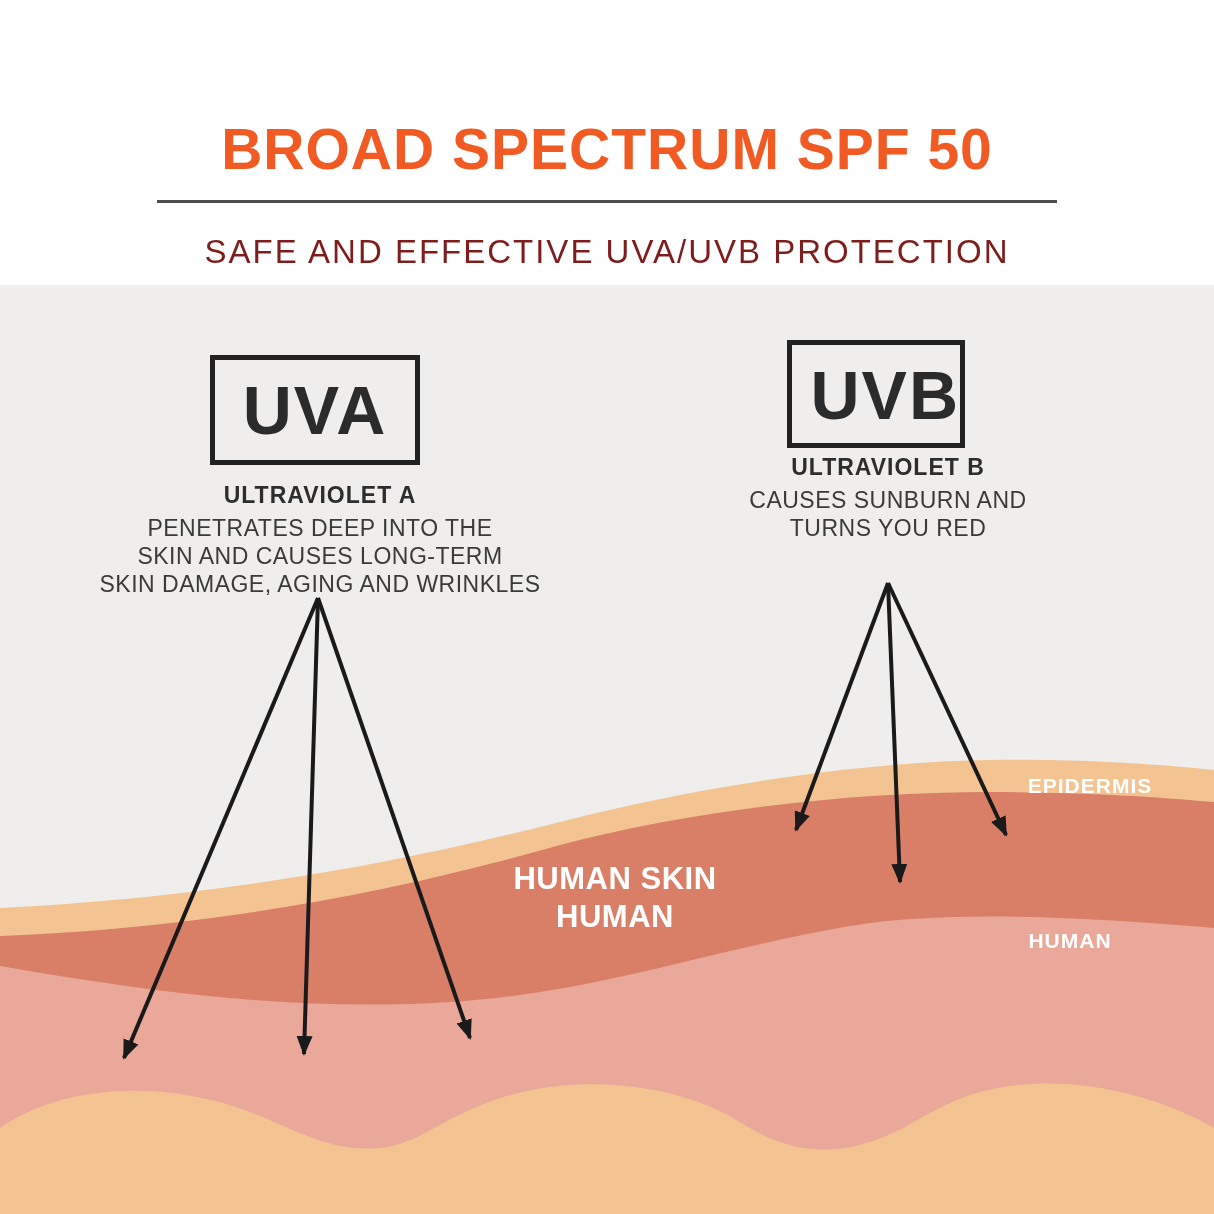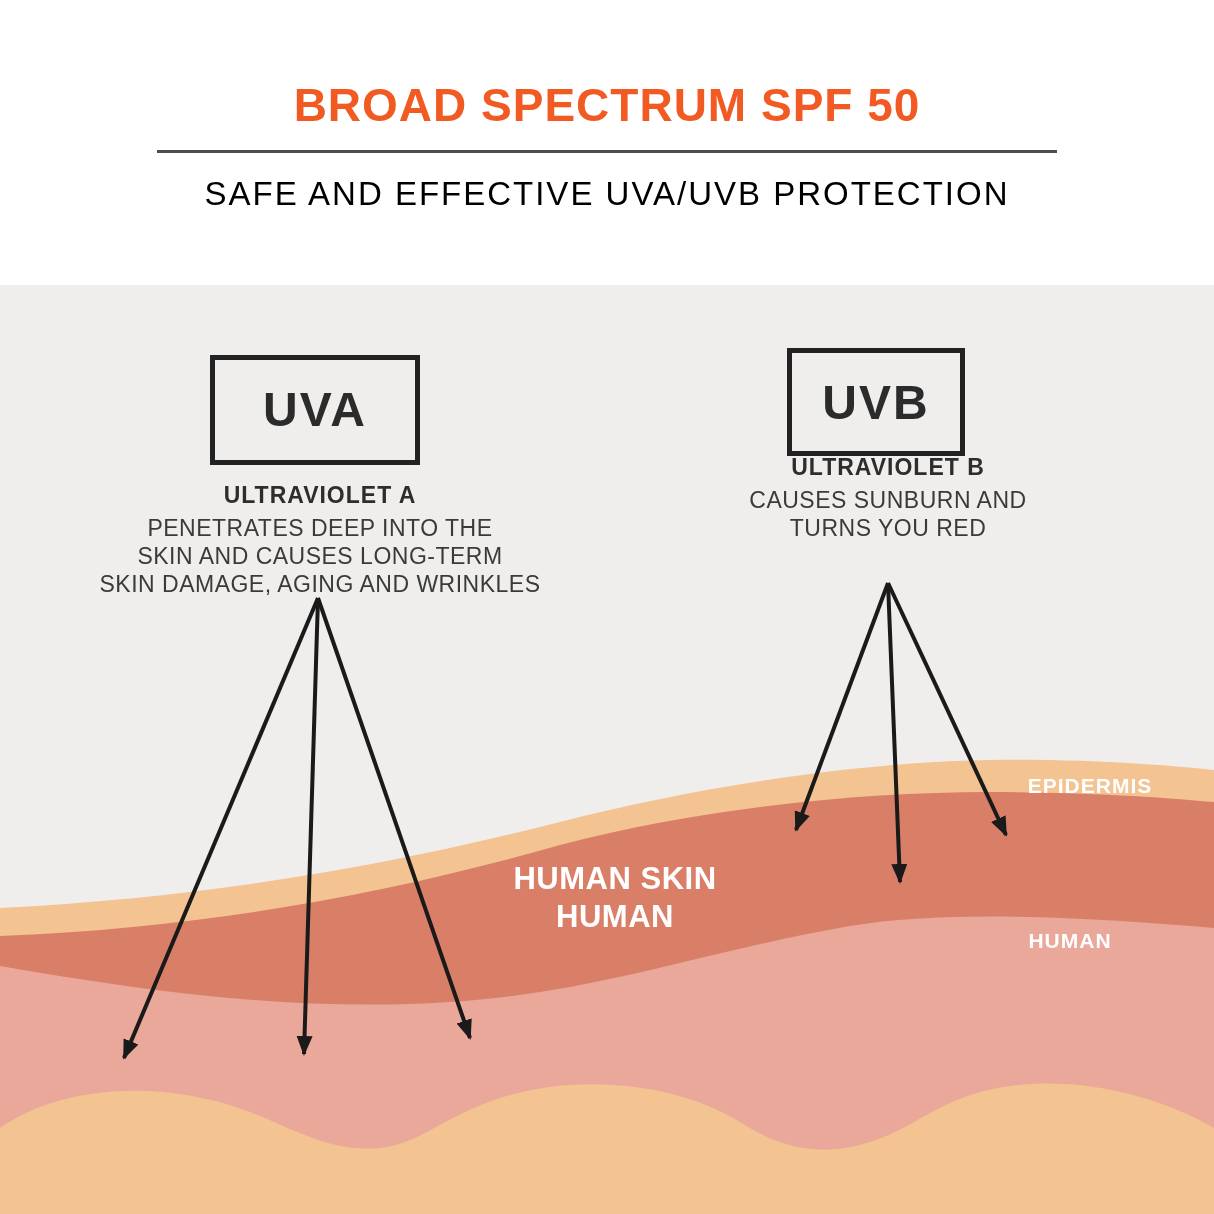--- a/index.html
+++ b/index.html
@@ -7,54 +7,54 @@
     width:1214px;height:1214px;position:relative;overflow:hidden;
     background:#ffffff;
     font-family:"Liberation Sans", sans-serif;
   }
   
   .header{
     position:absolute;top:0;left:0;width:1214px;height:285px;
     background:#ffffff;text-align:center;z-index:5;
   }
   .title{
-    margin:0;padding-top:78px;
-    font-size:46px;font-weight:800;letter-spacing:1px;
+    margin:0;padding-top:116px;
+    font-size:57px;font-weight:800;letter-spacing:1px;
     color:#f15a22;
   }
   .divider{
     width:900px;height:3px;background:#4d4d4d;border:none;
     margin:18px auto 0 auto;
   }
   .subtitle{
-    margin:0;padding-top:22px;
+    margin:8px;padding-top:22px;
     font-size:33px;font-weight:400;letter-spacing:2px;
-    color:#000000;
+    color:#7f1d1d;
   }
   
   .stage{
     position:absolute;top:285px;left:0;width:1214px;height:929px;
     background:#efeeec;z-index:1;
   }
   .layers-svg,.arrows-svg{
     position:absolute;top:0;left:0;width:1214px;height:1214px;
   }
   .layers-svg{z-index:2;}
   .arrows-svg{z-index:3;}
   
   .uv-box{
     position:absolute;z-index:4;
     border:5px solid #222222;
     text-align:center;
     color:#2b2b2b;font-weight:800;
   }
   .uv-box.uva{left:210px;top:355px;width:200px;height:100px;}
-  .uv-box.uvb{left:787px;top:348px;width:168px;height:98px;}
+  .uv-box.uvb{left:787px;top:340px;width:168px;height:98px;text-align:right;}
   .uv-box .uv-label{
-    display:block;font-size:48px;letter-spacing:2px;
+    display:block;font-size:68px;letter-spacing:2px;
     line-height:100px;
   }
   
   .uv-text{
     position:absolute;z-index:4;text-align:center;color:#3a3a3a;
   }
   .uv-text.uva{left:80px;top:482px;width:480px;}
   .uv-text.uvb{left:668px;top:454px;width:440px;}
   .uv-heading{
     font-size:23px;font-weight:800;letter-spacing:1px;color:#2d2d2d;

